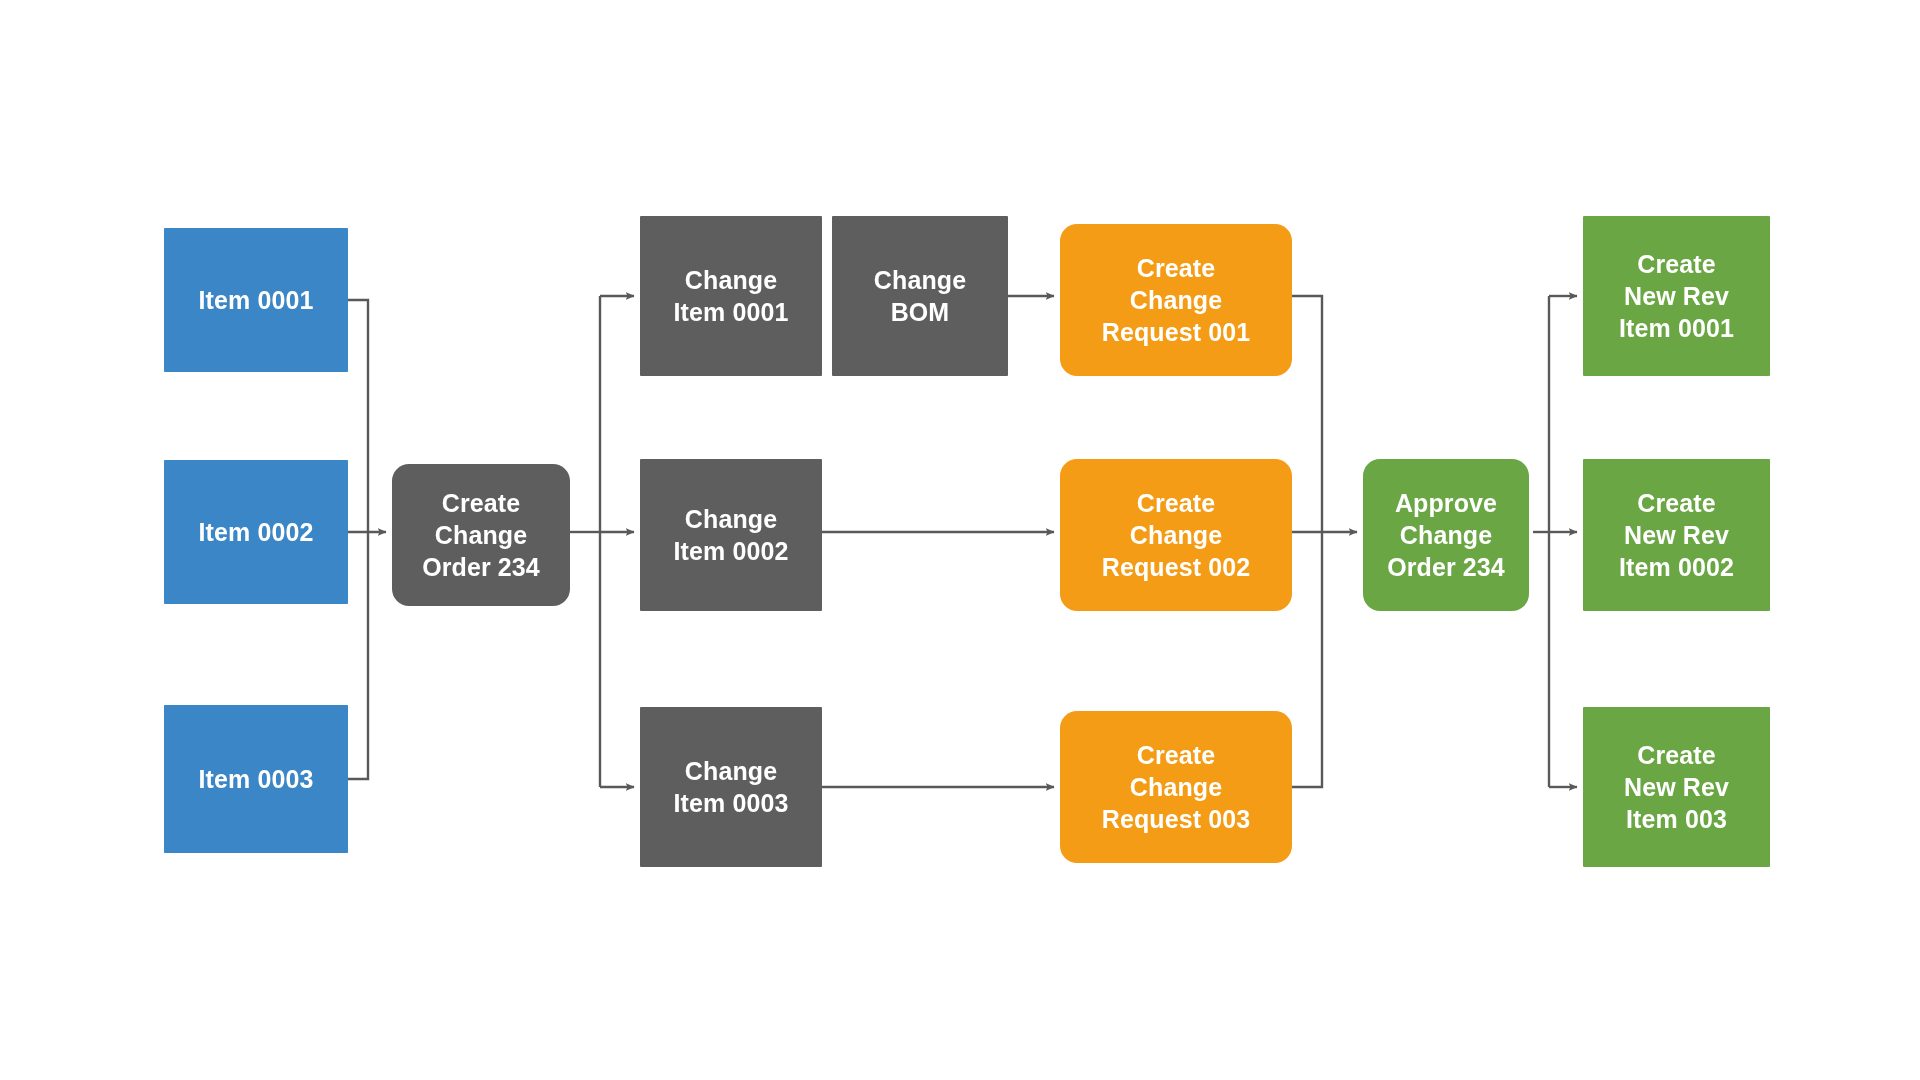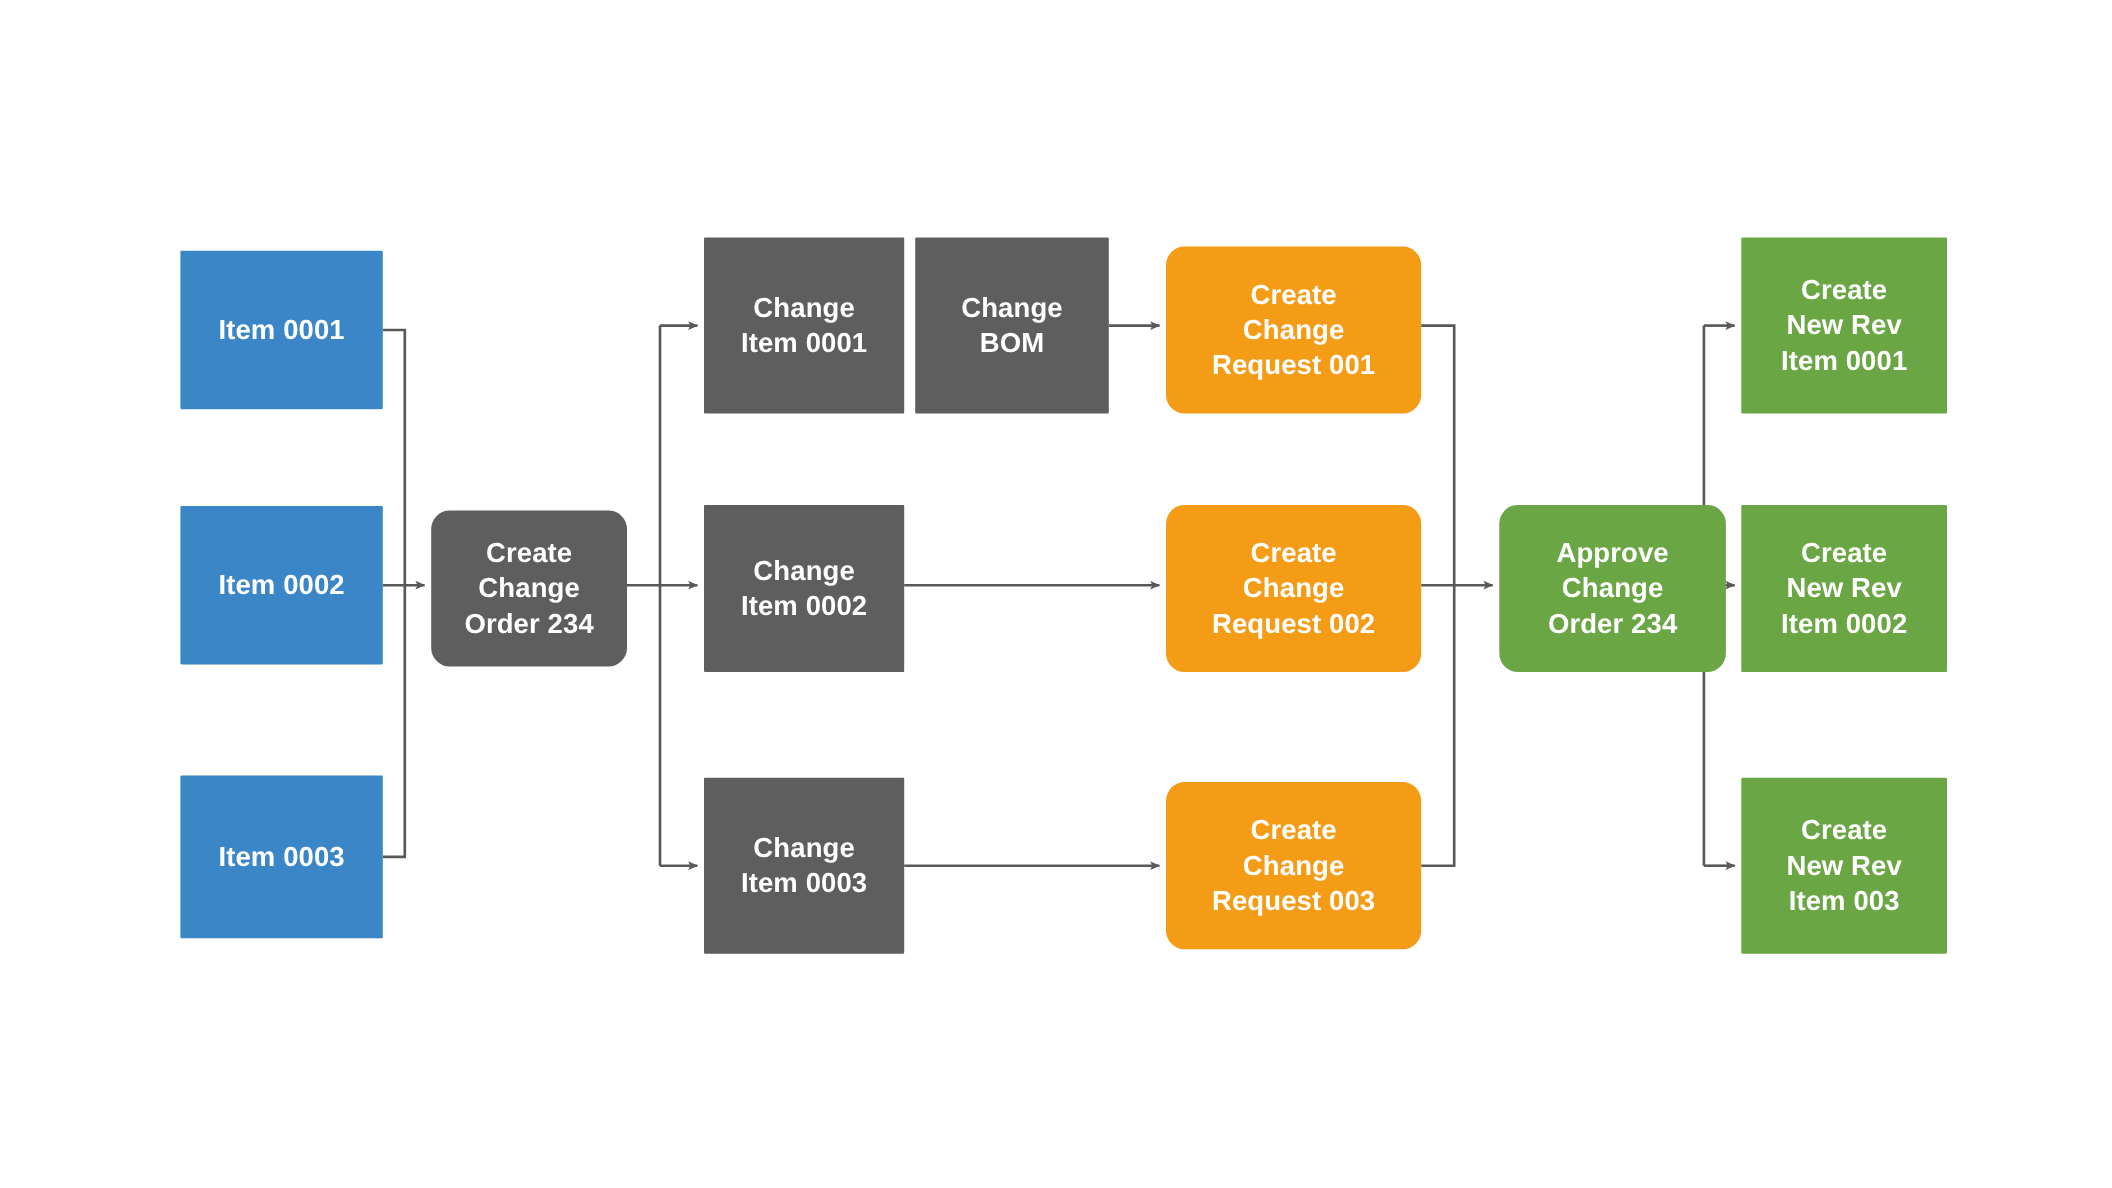--- a/index.html
+++ b/index.html
@@ -146,21 +146,21 @@
 Change
 Request 002</span>
   </div>
 
   <div class="node rounded" style="left: 1060px; top: 711px; width: 232px; height: 152px; background: rgb(245, 156, 22); color: rgb(255, 255, 255);">
     <span class="label">Create
 Change
 Request 003</span>
   </div>
 
-  <div class="node rounded" style="left: 1363px; top: 459px; width: 206px; height: 152px; background: rgb(106, 167, 68); color: rgb(255, 255, 255);">
+  <div class="node rounded" style="left: 1363px; top: 459px; width: 166px; height: 152px; background: rgb(106, 167, 68); color: rgb(255, 255, 255);">
     <span class="label">Approve
 Change
 Order 234</span>
   </div>
 
   <div class="node sharp" style="left: 1583px; top: 216px; width: 187px; height: 160px; background: rgb(106, 167, 68); color: rgb(255, 255, 255);">
     <span class="label">Create
 New Rev
 Item 0001</span>
   </div>

